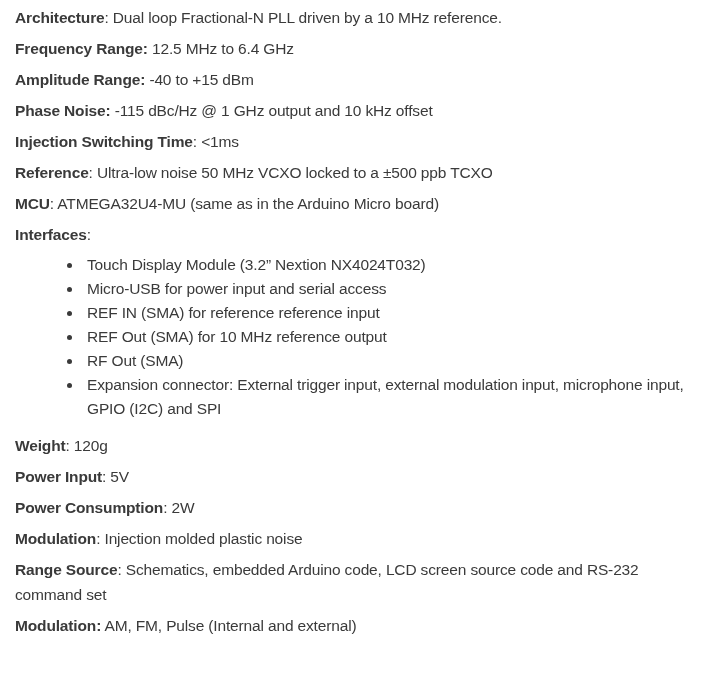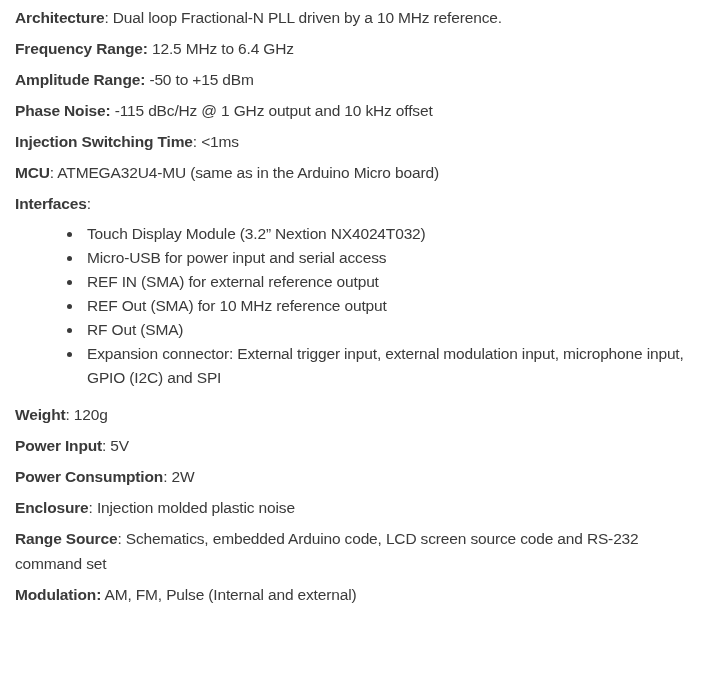--- a/index.html
+++ b/index.html
@@ -42,64 +42,67 @@
 
   <p class="spec">
     <strong>Architecture</strong><span>: Dual loop Fractional-N PLL driven by a 10 MHz reference.</span>
   </p>
 
   <p class="spec">
     <strong>Frequency Range:</strong><span> 12.5 MHz to 6.4 GHz</span>
   </p>
 
   <p class="spec">
-    <strong>Amplitude Range:</strong><span> -50 to +15 dBm</span>
+    <strong>Amplitude Range:</strong><span> -40 to +15 dBm</span>
   </p>
 
   <p class="spec">
     <strong>Phase Noise:</strong><span> -115 dBc/Hz @ 1 GHz output and 10 kHz offset</span>
   </p>
 
   <p class="spec">
     <strong>Injection Switching Time</strong><span>: &lt;1ms</span>
   </p>
 
+  <p class="spec">
+    <strong>Reference</strong><span>: Ultra-low noise 50 MHz VCXO locked to a ±500 ppb TCXO</span>
+  </p>
 
   <p class="spec">
     <strong>MCU</strong><span>: ATMEGA32U4-MU (same as in the Arduino Micro board)</span>
   </p>
 
   <p class="spec">
     <strong>Interfaces</strong><span>:</span>
   </p>
 
   <ul class="interfaces">
     <li>Touch Display Module (3.2” Nextion NX4024T032)</li>
     <li>Micro-USB for power input and serial access</li>
-    <li>REF IN (SMA) for external reference output</li>
+    <li>REF IN (SMA) for reference reference input</li>
     <li>REF Out (SMA) for 10 MHz reference output</li>
     <li>RF Out (SMA)</li>
     <li>Expansion connector: External trigger input, external modulation input, microphone input, GPIO (I2C) and SPI</li>
   </ul>
 
 
   <p class="spec">
     <strong>Weight</strong><span>: 120g</span>
   </p>
 
   <p class="spec">
     <strong>Power Input</strong><span>: 5V</span>
   </p>
 
   <p class="spec">
     <strong>Power Consumption</strong><span>: 2W</span>
   </p>
 
   <p class="spec">
-    <strong>Enclosure</strong><span>: Injection molded plastic noise</span>
+    <strong>Modulation</strong><span>: Injection molded plastic noise</span>
   </p>
 
   <p class="spec">
     <strong>Range Source</strong><span>: Schematics, embedded Arduino code, LCD screen source code and RS-232 command set</span>
   </p>
 
   <p class="spec">
     <strong>Modulation:</strong><span> AM, FM, Pulse (Internal and external)</span>
   </p>
 

